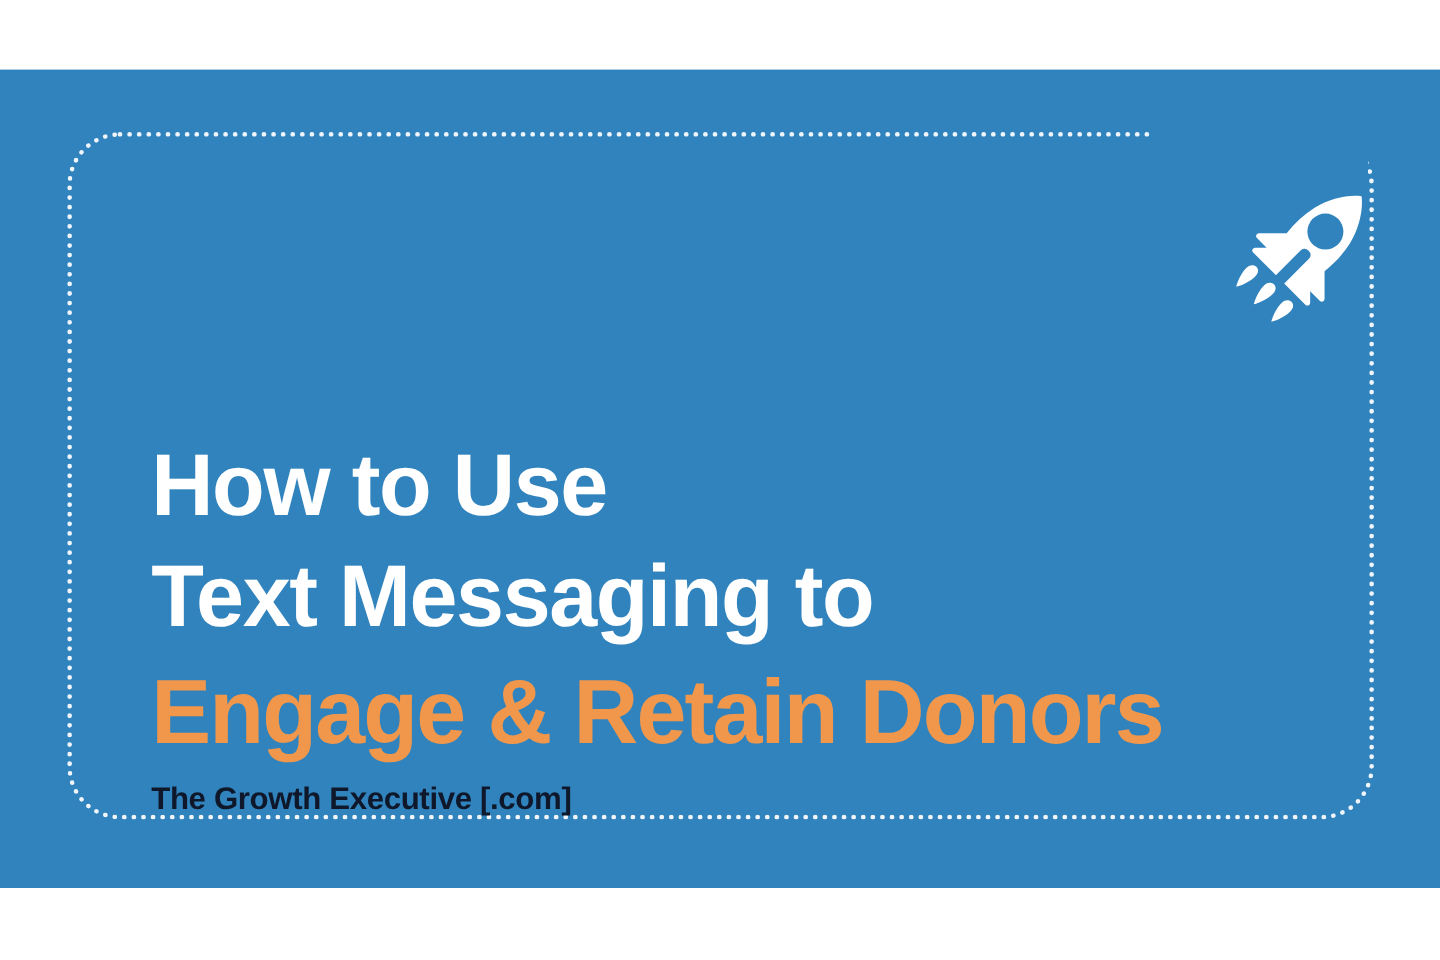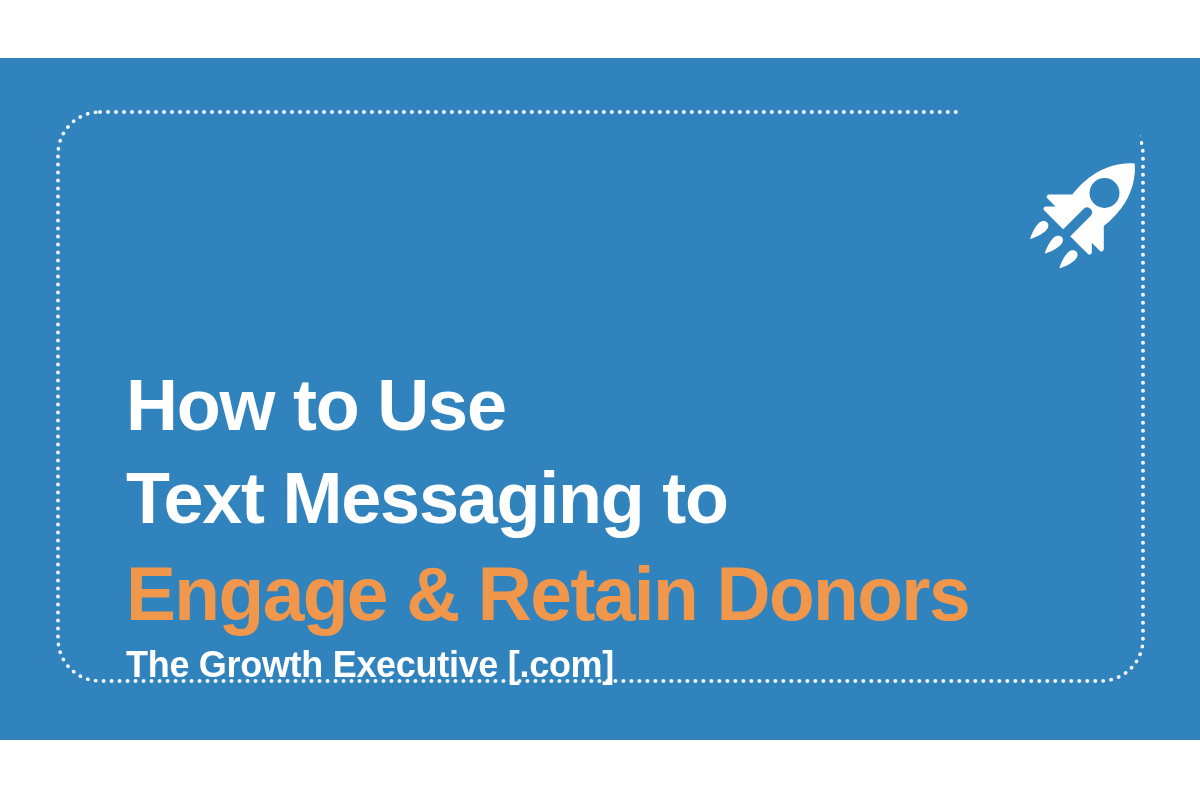--- a/index.html
+++ b/index.html
@@ -97,24 +97,24 @@
     font-size: 76px;
     line-height: 96px;
     letter-spacing: -1.6px;
     margin-top: 2px;
   }
 
   .subtitle-line {
     display: block;
     font-family: "Liberation Sans", sans-serif;
     font-weight: bold;
-    font-size: 36px;
+    font-size: 26px;
     line-height: 34px;
     letter-spacing: -0.3px;
-    color: #ffffff;
+    color: #0f172a;
     white-space: nowrap;
     margin: 6px 0 0 0;
   }
 </style>
 </head>
 <body>
 
 <div class="slide-canvas">
 
   <div class="banner">

